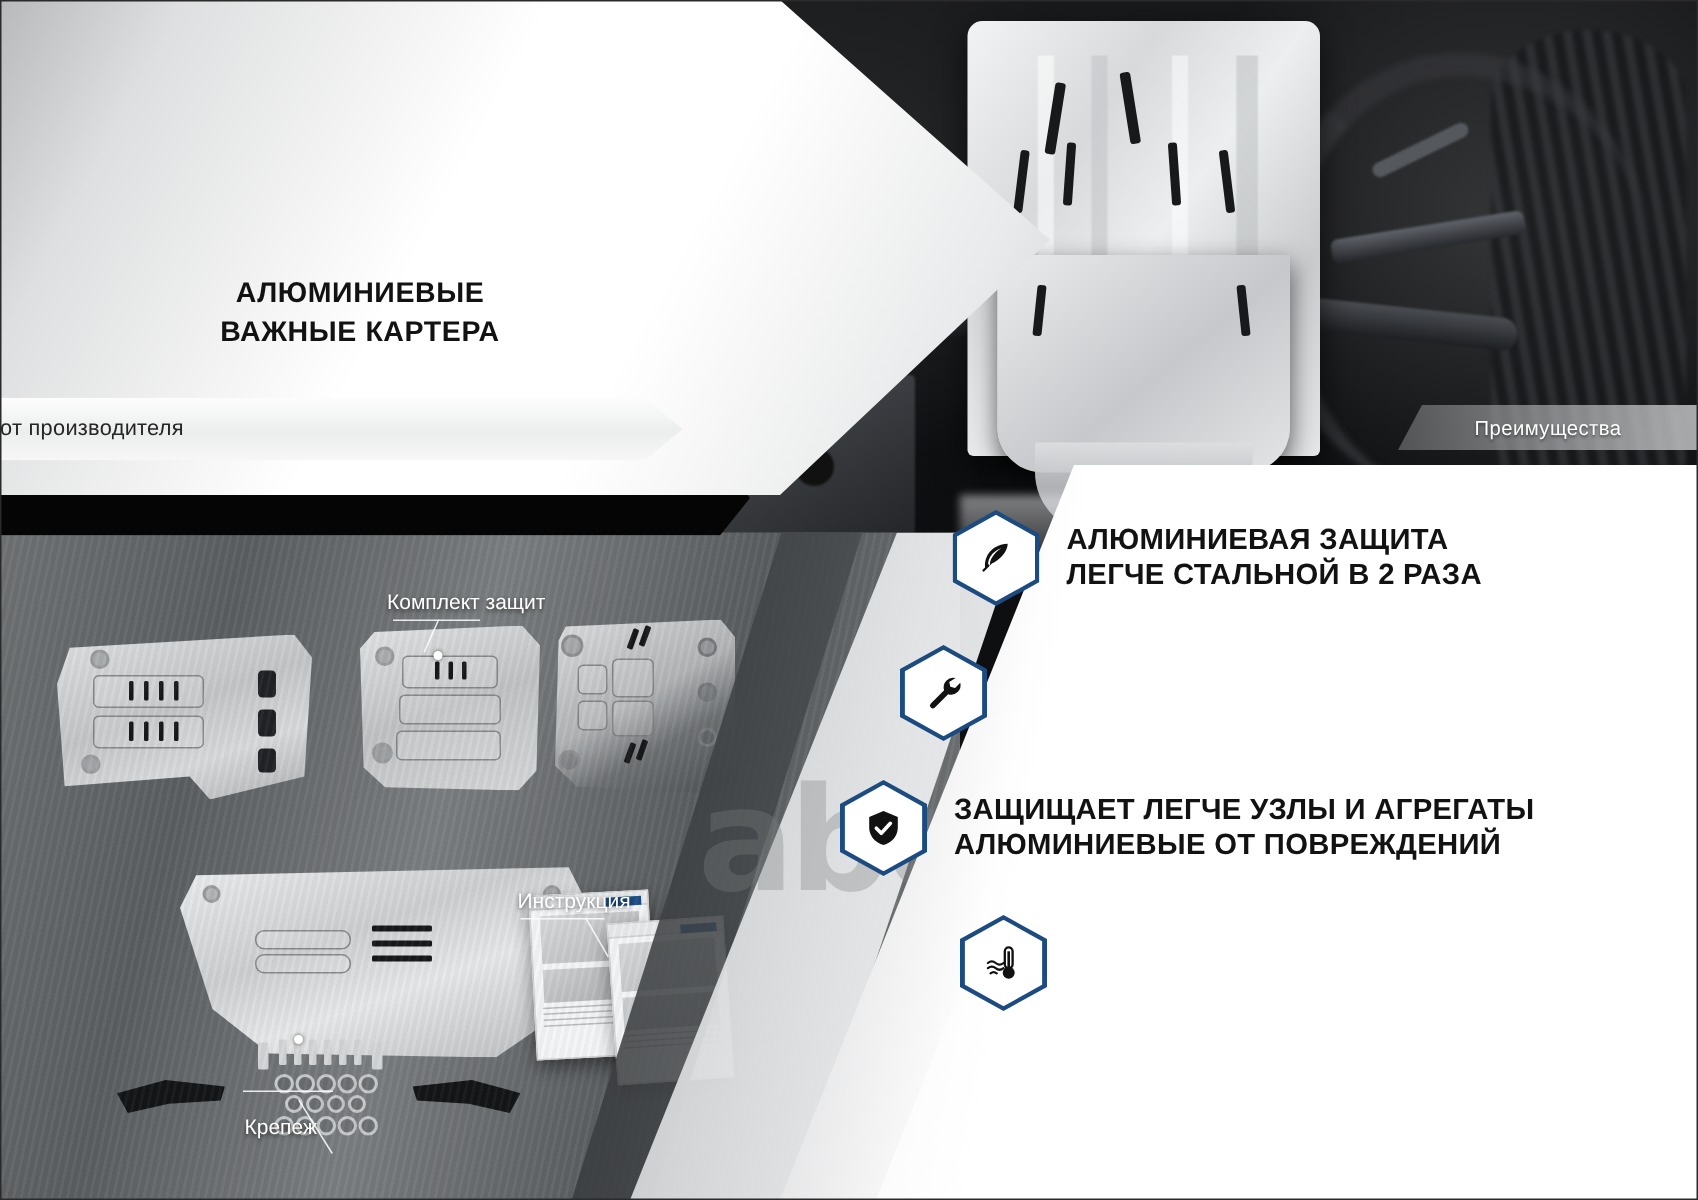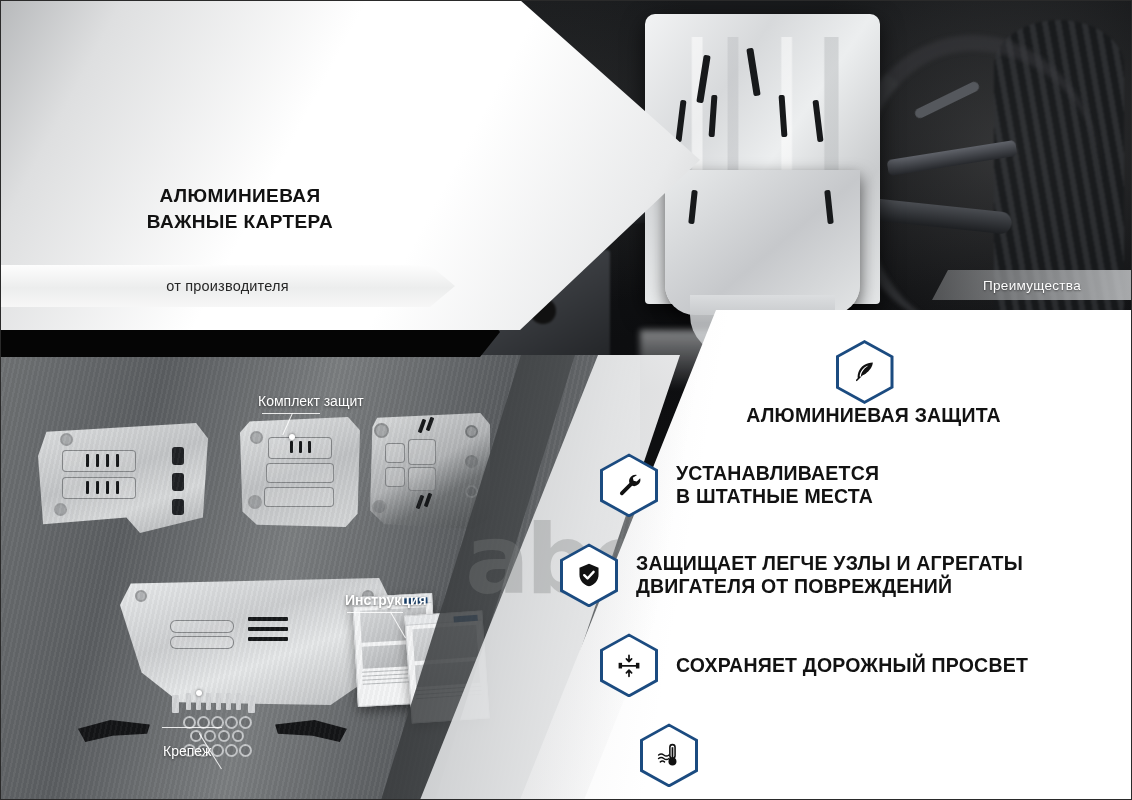--- a/index.html
+++ b/index.html
@@ -144,21 +144,21 @@
   .panel-top-left{
     position:absolute;left:0;top:0;width:700px;height:330px;
     background:linear-gradient(118deg,#b7b9bb 0%,#dedfe0 14%,#ffffff 42%,#ffffff 62%,#e9eaeb 86%,#cfd0d1 100%);
     clip-path:polygon(0 0, 520px 0, 700px 160px, 520px 330px, 0 330px);
   }
   .banner-sub{
     position:absolute;left:0;top:265px;width:455px;height:42px;
     background:linear-gradient(180deg,#fdfdfd,#eceded 55%,#f7f7f7);
     clip-path:polygon(0 0, 430px 0, 455px 21px, 430px 42px, 0 42px);
     box-shadow:0 2px 5px rgba(0,0,0,.16);
-    display:flex;align-items:center;justify-content:center;
+    display:flex;align-items:center;
   }
   .banner-sub span{font-size:14.5px;color:#262626;letter-spacing:.2px;}
 
   .panel-right{
     position:absolute;left:520px;top:310px;width:612px;height:490px;
     background:linear-gradient(100deg,#dddedf 0%,#f6f6f7 9%,#ffffff 30%,#ffffff 100%);
     clip-path:polygon(196px 0, 612px 0, 612px 490px, 0 490px);
   }
   .panel-right-shade{
     position:absolute;left:520px;top:310px;width:260px;height:490px;
@@ -214,21 +214,21 @@
   .tab-adv{
     position:absolute;right:0;top:270px;width:200px;height:30px;
     background:linear-gradient(90deg,rgba(130,132,134,.55),rgba(205,207,209,.8));
     clip-path:polygon(16px 0, 200px 0, 200px 30px, 0 30px);
     display:flex;align-items:center;justify-content:center;
   }
   .tab-adv span{color:#fff;font-size:13.5px;letter-spacing:.3px;text-shadow:0 1px 2px rgba(0,0,0,.5);text-align:right;}
 
   .cap{position:absolute;color:#fff;font-size:14px;text-shadow:0 1px 3px rgba(0,0,0,.6);}
   .cap-komplekt{left:258px;top:393px;}
-  .cap-instr{left:345px;top:592px;font-weight:bold;}
+  .cap-instr{left:345px;top:592px;}
   .cap-krep{left:163px;top:743px;}
   .leader{position:absolute;border-top:1px solid rgba(255,255,255,.85);}
   .leader2{position:absolute;border-left:1px solid rgba(255,255,255,.85);}
   .dot-marker{position:absolute;width:6px;height:6px;border-radius:50%;background:#fff;box-shadow:0 0 3px rgba(0,0,0,.6);}
 
   
   .bullets{position:absolute;left:632px;top:340px;width:470px;}
   .bullet{display:flex;align-items:center;margin-bottom:26px;}
   .hexwrap{position:relative;width:58px;height:64px;flex:none;margin-right:18px;}
   .hex{
@@ -241,21 +241,21 @@
     background:#fff;
     clip-path:polygon(50% 0%,100% 25%,100% 75%,50% 100%,0% 75%,0% 25%);
     display:flex;align-items:center;justify-content:center;
   }
   .bullet-text{
     color:#121212;font-size:19.5px;font-weight:bold;line-height:1.2;letter-spacing:.2px;
   }
   .b-wide .bullet-text{font-size:19.5px;}
 
   
-  .bl0{margin-left:13px;flex-direction:column;}
+  .bl0{margin-left:3px;}
   .bl1{margin-left:-32px;}
   .bl2{margin-left:-72px;}
   .bl3{margin-left:-32px;}
   .bl4{margin-left:8px;}
 
   
   .watermark{
     position:absolute;left:465px;top:512px;
     font-size:96px;font-weight:bold;color:rgba(125,127,129,.33);
     letter-spacing:-4px;line-height:1;pointer-events:none;user-select:none;
@@ -403,21 +403,21 @@
 
   <div class="panel-right"></div>
   <div class="panel-right-shade"></div>
 
   <div class="grey-band"></div>
   <div class="black-band"></div>
   <div class="panel-top-left"></div>
 
 
   <div class="headline">
-    <div>АЛЮМИНИЕВАЯ</div>
+    <div>АЛЮМИНИЕВЫЕ</div>
     <div>ВАЖНЫЕ КАРТЕРА</div>
   </div>
 
   <div class="banner-sub">
     <span>от производителя</span>
   </div>
 
   <div class="tab-adv">
     <span>Преимущества</span>
   </div>
@@ -443,71 +443,51 @@
         <div class="hex"></div>
         <div class="hex-in">
           <svg viewBox="0 0 30 30" width="26" height="26" aria-hidden="true">
             <path d="M24 4c-7 0-14 4-16.5 11C6 19 6.5 22 7 23l2-2c-.3-2 .2-4.6 1.6-6.9 2-3.3 5.2-5.6 8.4-6.6-3 1.9-6 4.8-7.6 8.1-.9 1.9-1.2 3.7-1 5l1.6-1.6C14.6 18.5 20 14 22.4 9.6 24 6.8 24 4 24 4z" fill="#111"></path>
             <path d="M9.2 20.8 5.4 24.6" stroke="#111" stroke-width="1.8" stroke-linecap="round"></path>
           </svg>
         </div>
       </div>
       <div class="bullet-text">
         <div>АЛЮМИНИЕВАЯ ЗАЩИТА</div>
+        <div>ЛЕГЧЕ СТАЛЬНОЙ В 2 РАЗА</div>
       </div>
     </div>
 
     <div class="bullet bl1">
       <div class="hexwrap">
         <div class="hex"></div>
         <div class="hex-in">
           <svg viewBox="0 0 30 30" width="26" height="26" aria-hidden="true">
             <path d="M25.3 5.5a7.3 7.3 0 0 0-8.8 9.3L6.1 25.2a2.2 2.2 0 0 0 3.1 3.1L19.6 17.9a7.3 7.3 0 0 0 9.3-8.8l-4 4-3.6-.9-.9-3.6z" fill="#111" transform="translate(-1,-2)"></path>
           </svg>
         </div>
-      </div>
-      <div class="bullet-text">
-        <div>УСТАНАВЛИВАЕТСЯ</div>
-        <div>В ШТАТНЫЕ МЕСТА</div>
       </div>
     </div>
 
     <div class="bullet bl2 b-wide">
       <div class="hexwrap">
         <div class="hex"></div>
         <div class="hex-in">
           <svg viewBox="0 0 30 30" width="26" height="26" aria-hidden="true">
             <path d="M15 2 4 6.5v8.2C4 21.3 8.7 26.6 15 28c6.3-1.4 11-6.7 11-13.3V6.5L15 2z" fill="#111"></path>
             <path d="M9.5 15.2l3.8 3.8 7-7.6" stroke="#fff" stroke-width="2.8" fill="none" stroke-linecap="round" stroke-linejoin="round"></path>
           </svg>
         </div>
       </div>
       <div class="bullet-text">
         <div>ЗАЩИЩАЕТ ЛЕГЧЕ УЗЛЫ И АГРЕГАТЫ</div>
-        <div>ДВИГАТЕЛЯ ОТ ПОВРЕЖДЕНИЙ</div>
+        <div>АЛЮМИНИЕВЫЕ ОТ ПОВРЕЖДЕНИЙ</div>
       </div>
     </div>
 
-    <div class="bullet bl3">
-      <div class="hexwrap">
-        <div class="hex"></div>
-        <div class="hex-in">
-          <svg viewBox="0 0 30 30" width="26" height="26" aria-hidden="true">
-            <rect x="3" y="12.5" width="4" height="6.5" fill="#111"></rect>
-            <rect x="23" y="12.5" width="4" height="6.5" fill="#111"></rect>
-            <rect x="6" y="15" width="18" height="2" fill="#111"></rect>
-            <path d="M15 4v6M12 8l3 3 3-3" stroke="#111" stroke-width="2" fill="none" stroke-linecap="round" stroke-linejoin="round"></path>
-            <path d="M15 28v-6M12 24l3-3 3 3" stroke="#111" stroke-width="2" fill="none" stroke-linecap="round" stroke-linejoin="round"></path>
-          </svg>
-        </div>
-      </div>
-      <div class="bullet-text">
-        <div>СОХРАНЯЕТ ДОРОЖНЫЙ ПРОСВЕТ</div>
-      </div>
-    </div>
 
     <div class="bullet bl4">
       <div class="hexwrap">
         <div class="hex"></div>
         <div class="hex-in">
           <svg viewBox="0 0 30 30" width="26" height="26" aria-hidden="true">
             <rect x="16" y="3" width="6" height="16" rx="3" fill="none" stroke="#111" stroke-width="1.8"></rect>
             <rect x="18" y="6" width="2" height="13" fill="#111"></rect>
             <circle cx="19" cy="22.5" r="4.6" fill="#111"></circle>
             <path d="M3 15c2-1.6 4-1.6 6 0s4 1.6 6 0" stroke="#111" stroke-width="1.7" fill="none" stroke-linecap="round"></path>

